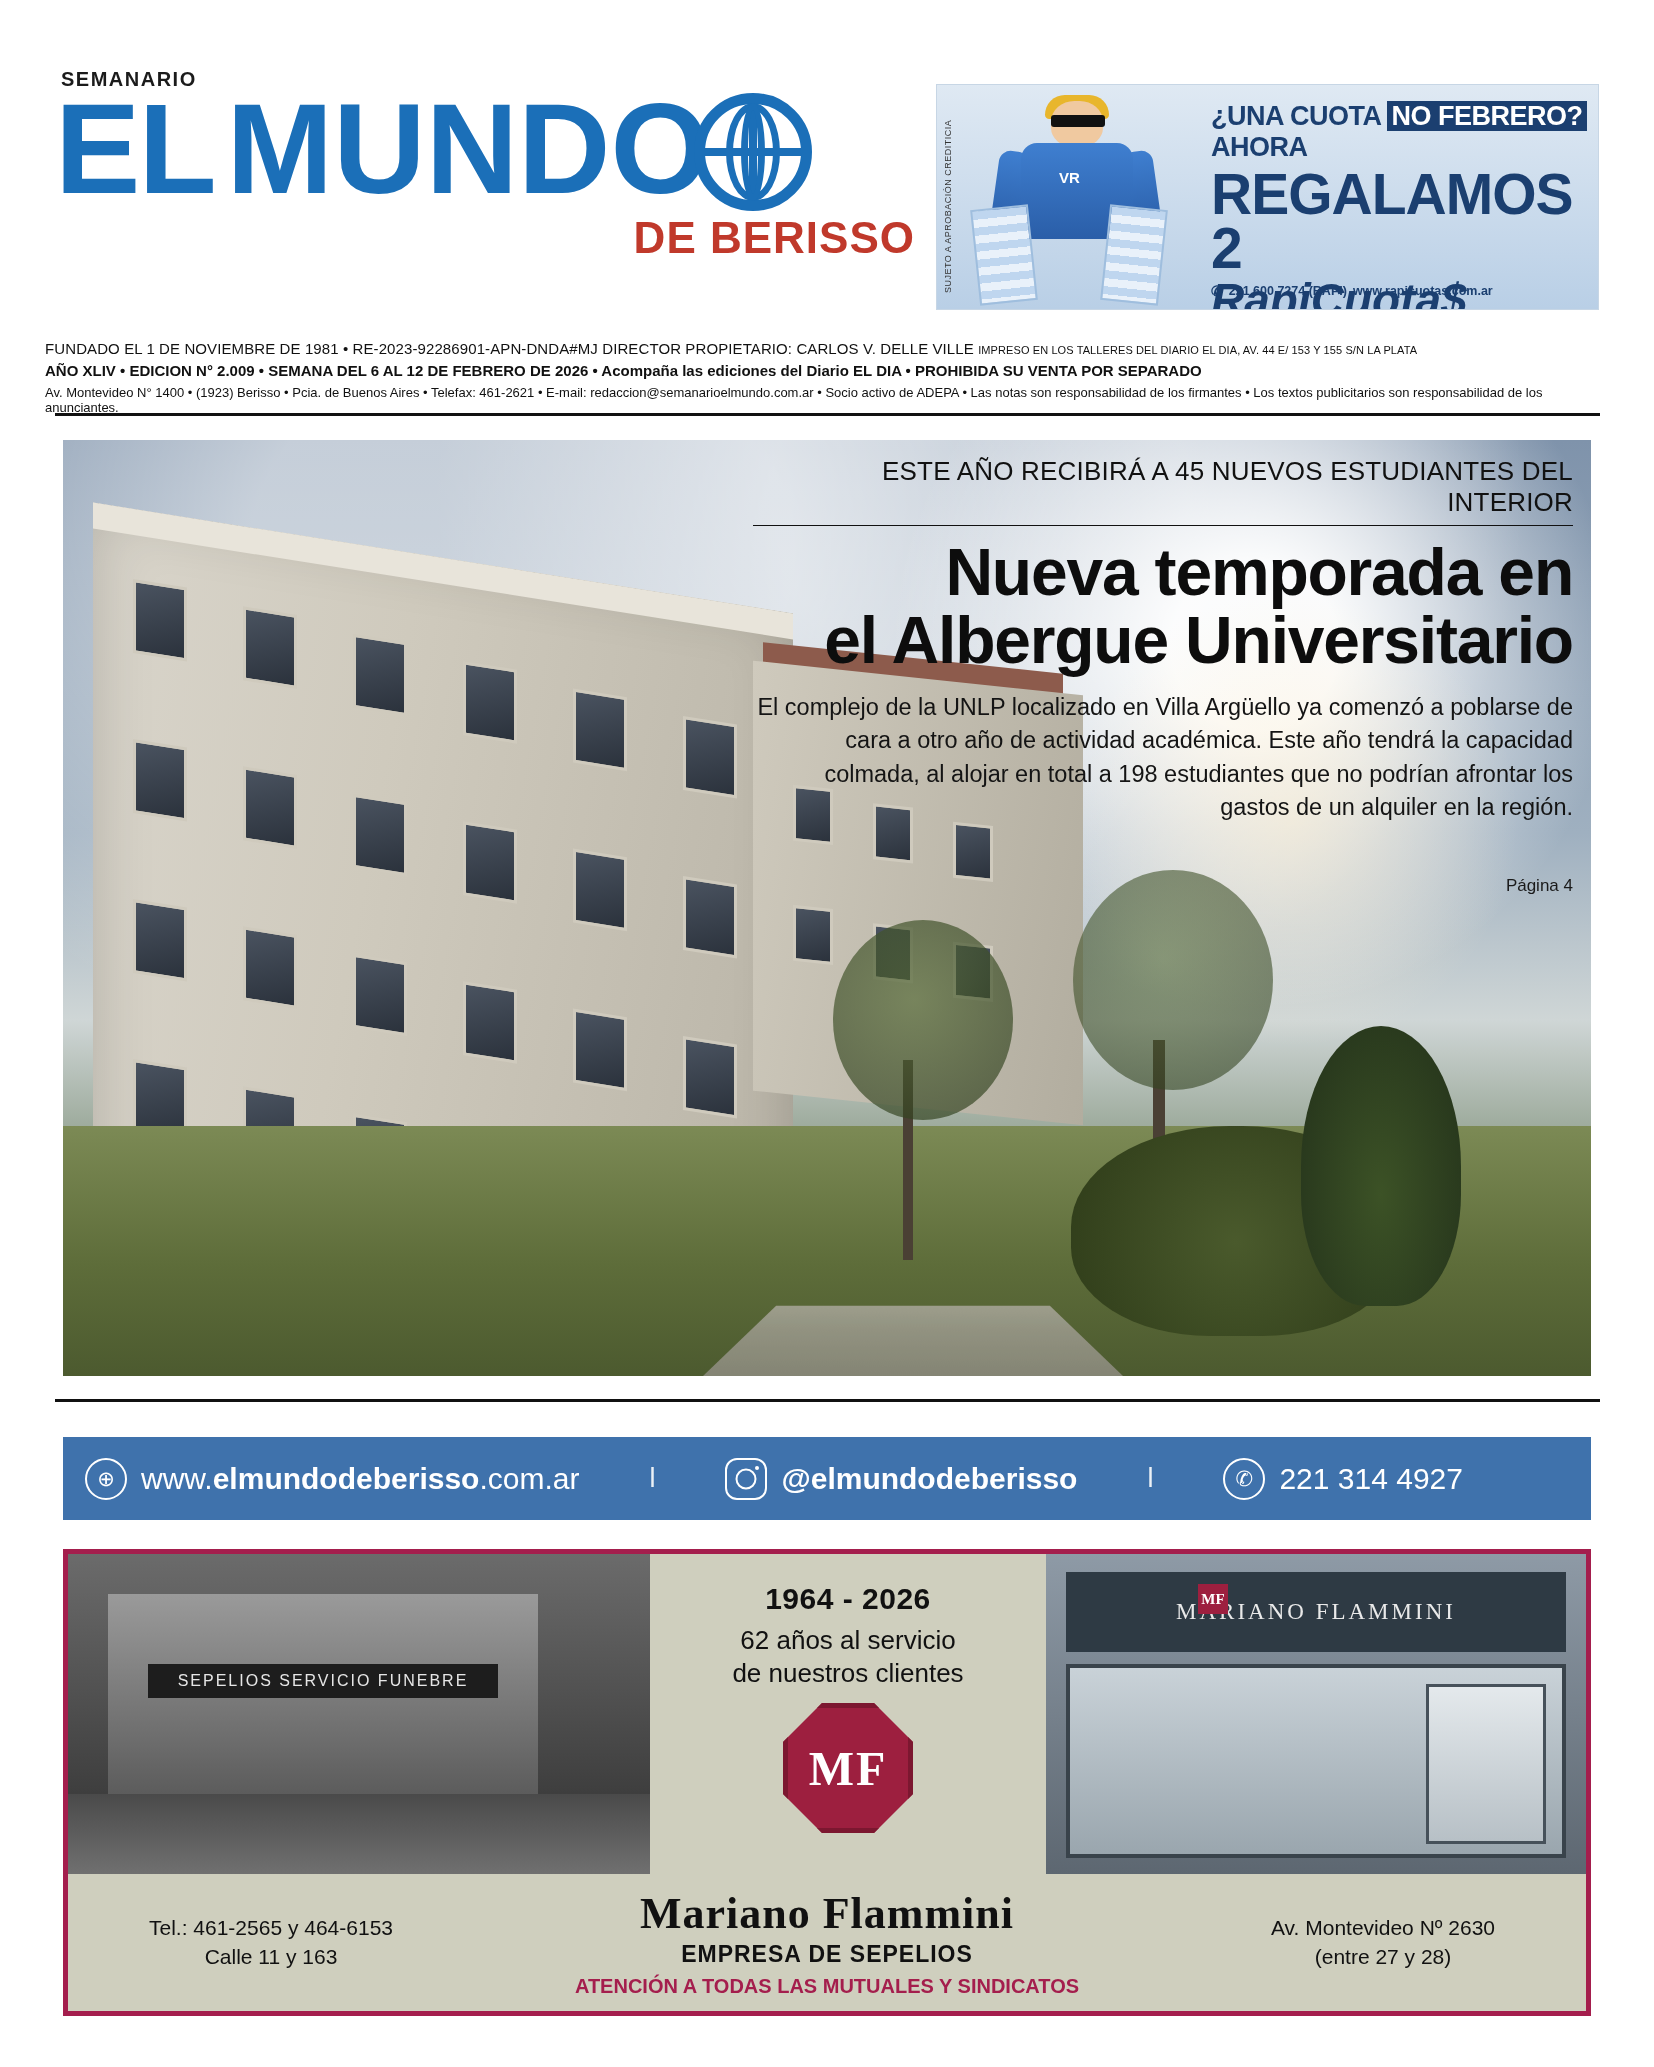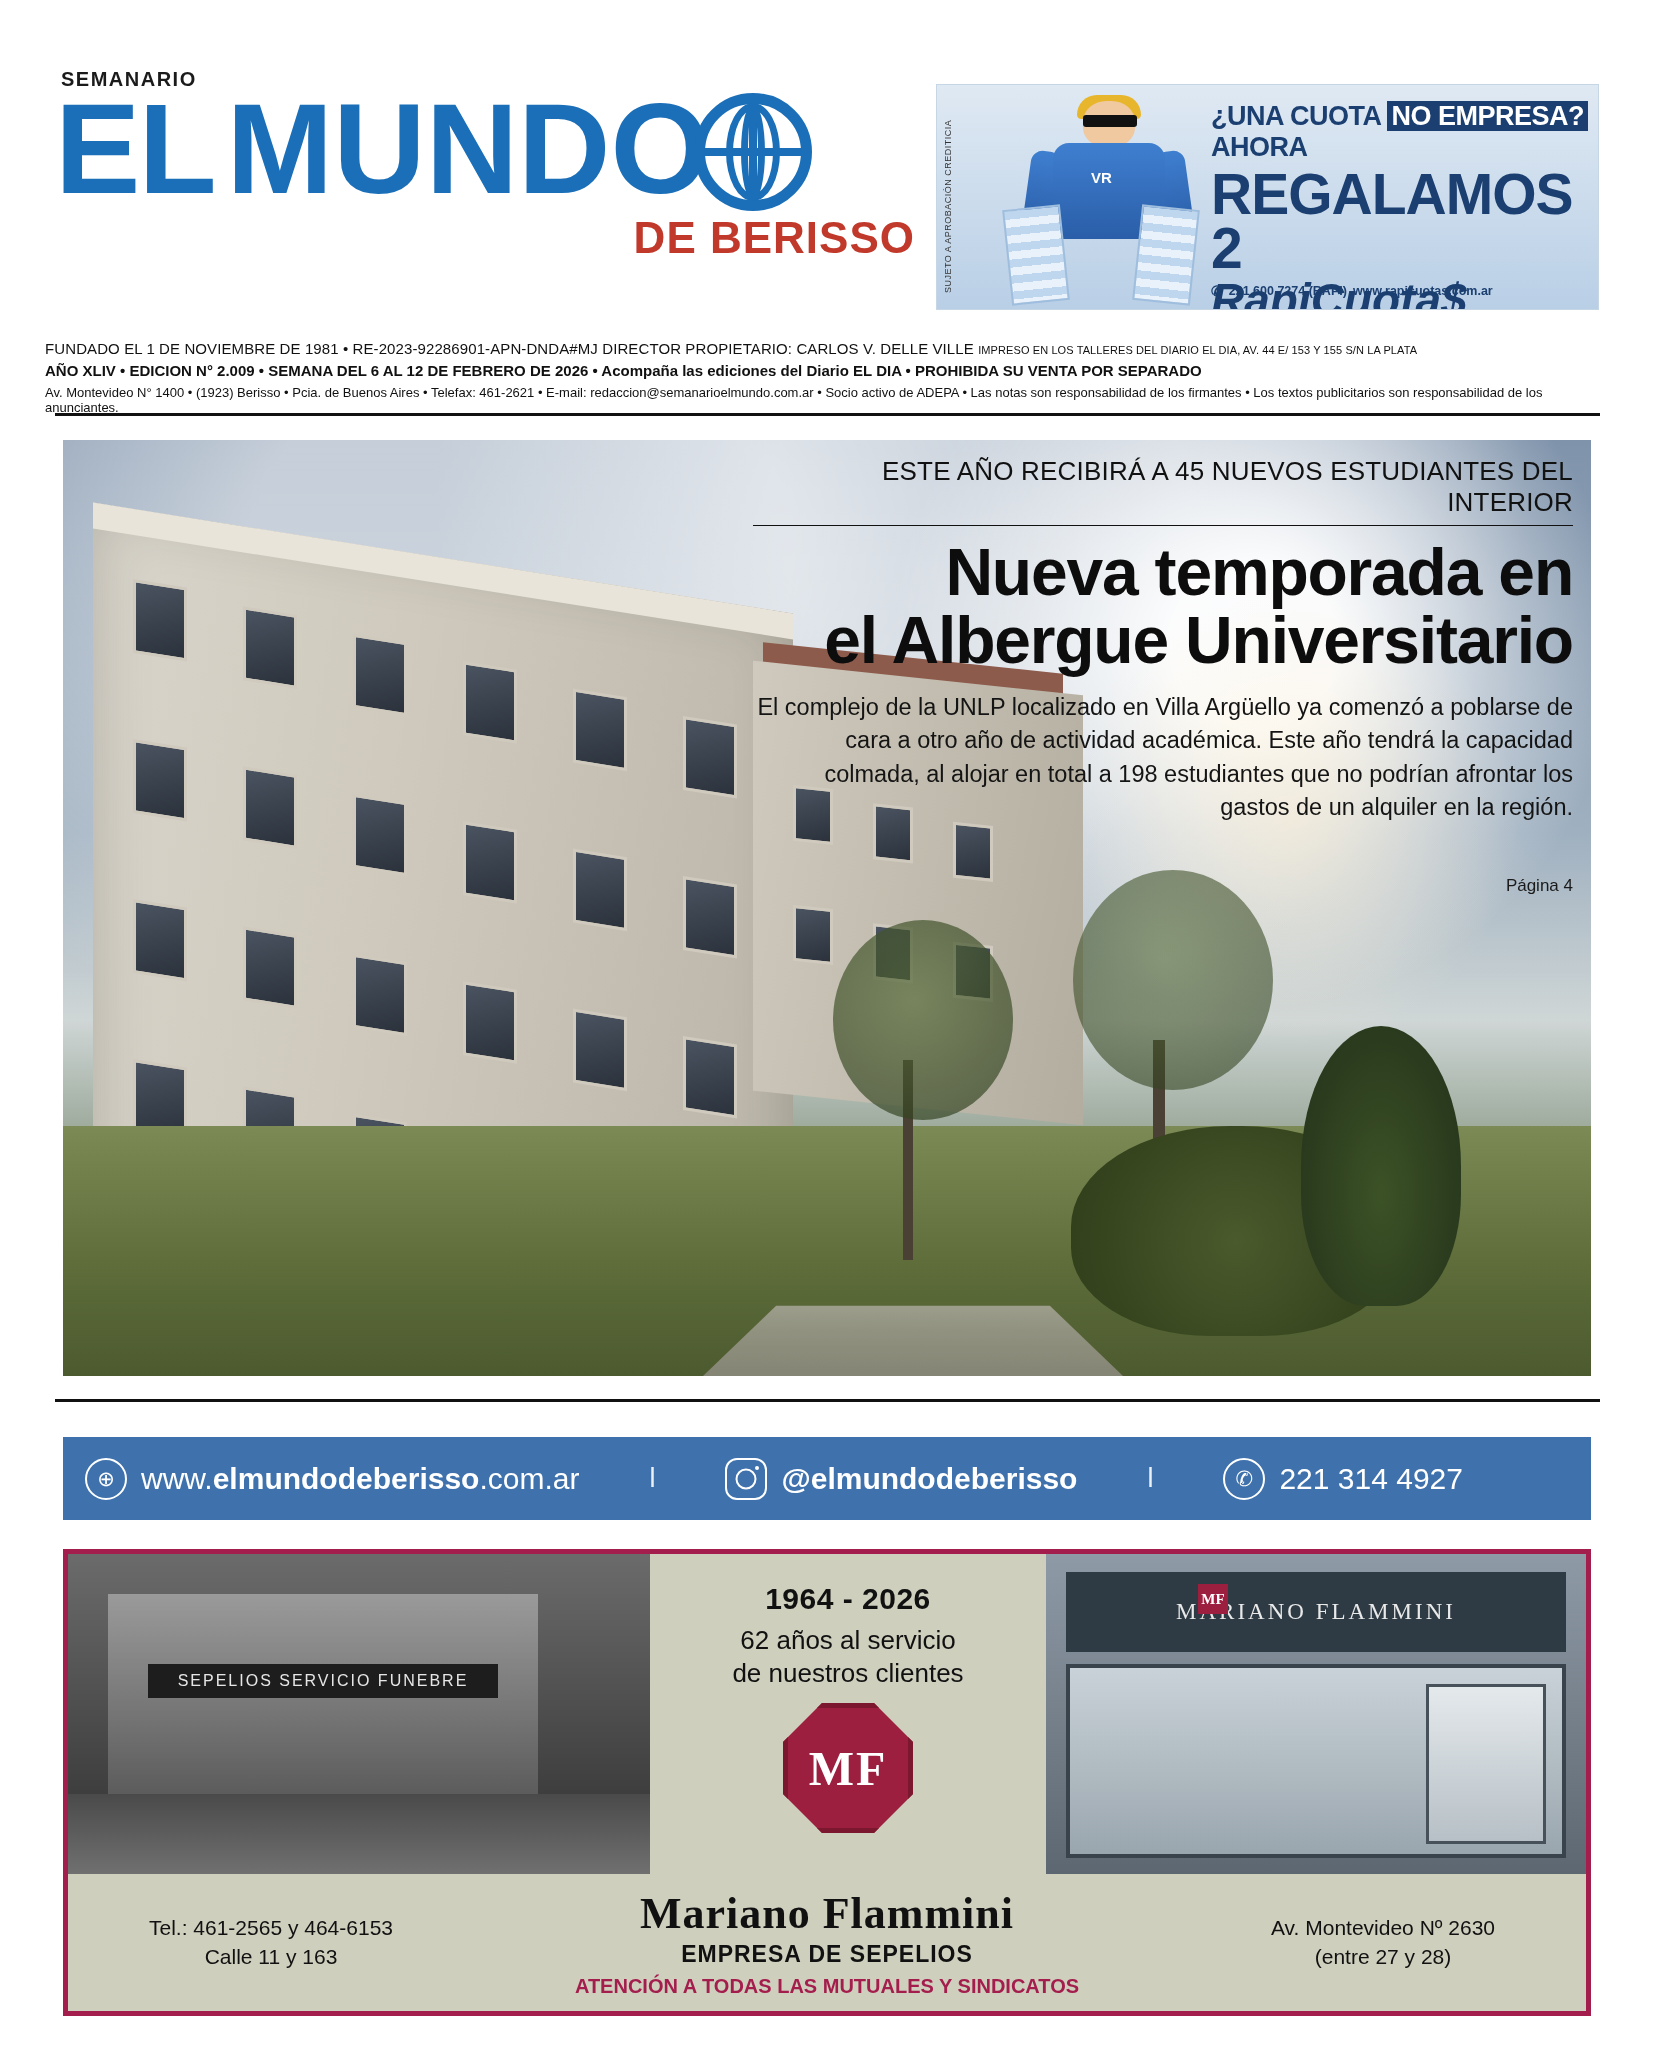--- a/index.html
+++ b/index.html
@@ -107,21 +107,21 @@
     left: 6px; top: 18px;
     width: 16px; height: 190px;
     writing-mode: vertical-rl;
     transform: rotate(180deg);
     font-size: 9px;
     color: #333;
     letter-spacing: .5px;
   }
   .topad .figure {
     position: absolute;
-    left: 50px; top: 10px;
+    left: 18px; top: 10px;
     width: 230px; height: 210px;
   }
   .fig-head {
     position: absolute; left: 96px; top: 6px;
     width: 52px; height: 46px;
     background: #f0c9a0; border-radius: 45% 45% 42% 42%;
   }
   .fig-hair {
     position: absolute; left: 90px; top: 0px;
     width: 64px; height: 24px;
@@ -461,21 +461,21 @@
       <span class="fig-hair"></span>
       <span class="fig-head"></span>
       <span class="fig-glasses"></span>
       <span class="fig-body"></span>
       <span class="fig-logo">VR</span>
       <span class="fig-box-l"></span>
       <span class="fig-box-r"></span>
     </div>
     <div class="headline">
       <div class="ad-l1">
-        <span class="plain">¿UNA CUOTA </span><em>NO EMPRESA?</em><span class="plain"> AHORA</span>
+        <span class="plain">¿UNA CUOTA </span><em>NO FEBRERO?</em><span class="plain"> AHORA</span>
       </div>
       <div class="ad-l2">REGALAMOS 2</div>
       <div class="ad-l3">RapiCuota$</div>
 
     </div>
     <div class="ad-foot">
       <span class="ph">✆</span>
       <span>221 600 7274 (RAPI)</span>
       <span>www.rapicuotas.com.ar</span>
     </div>

